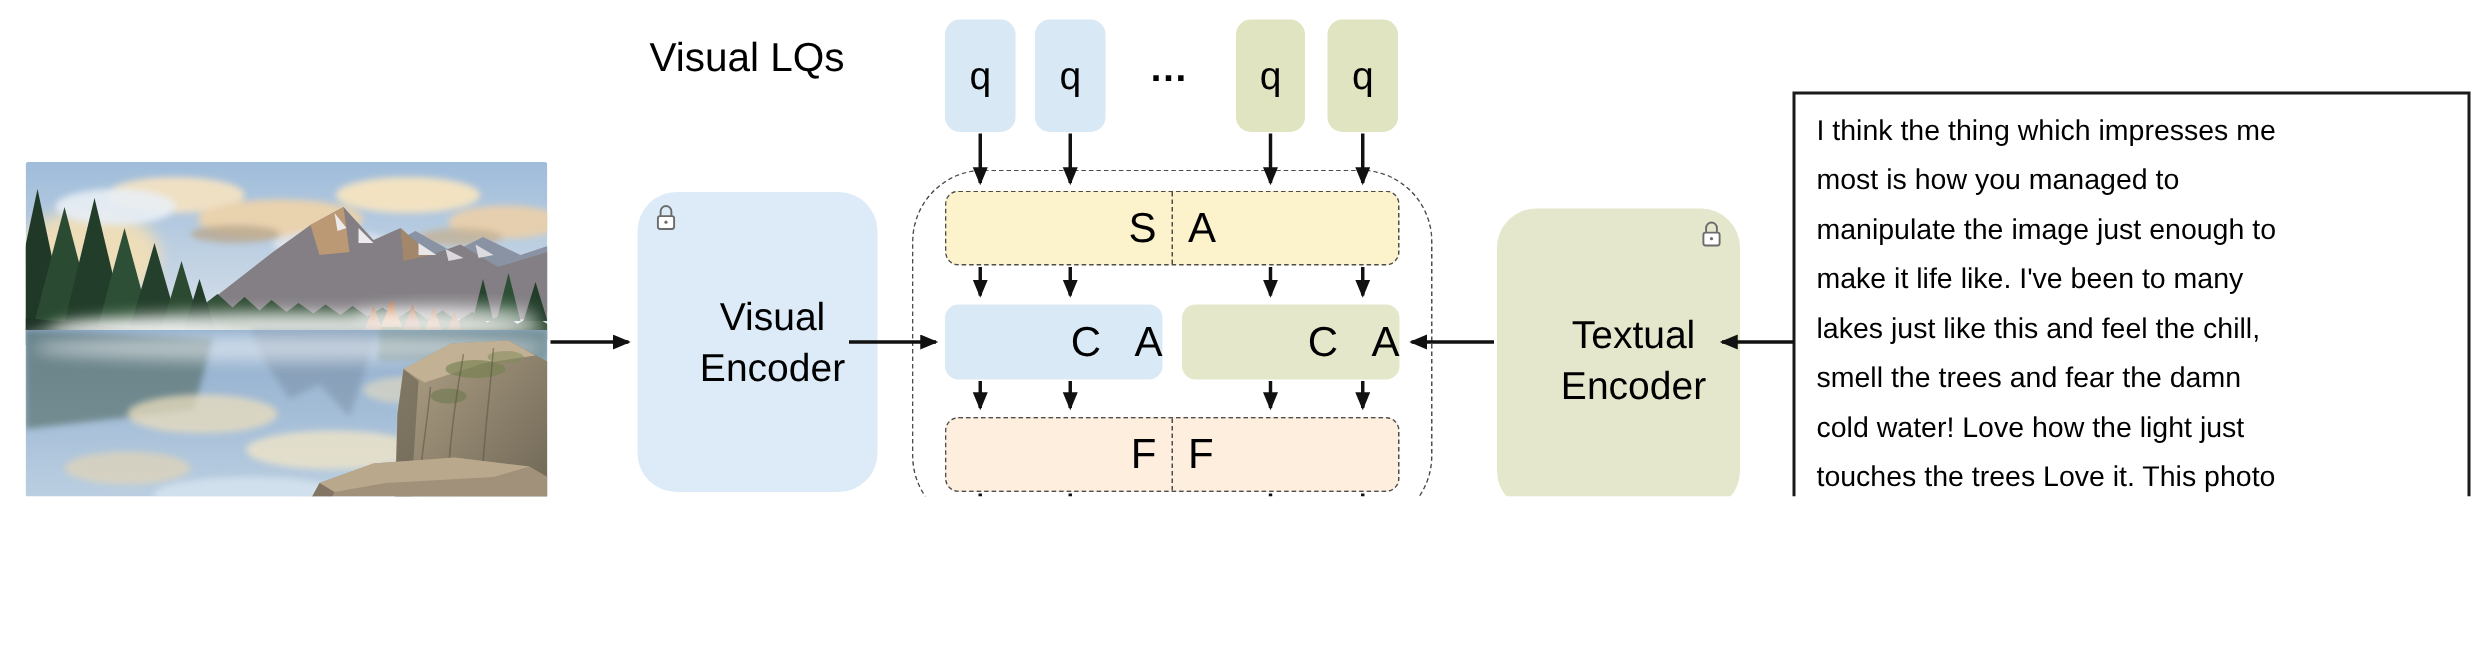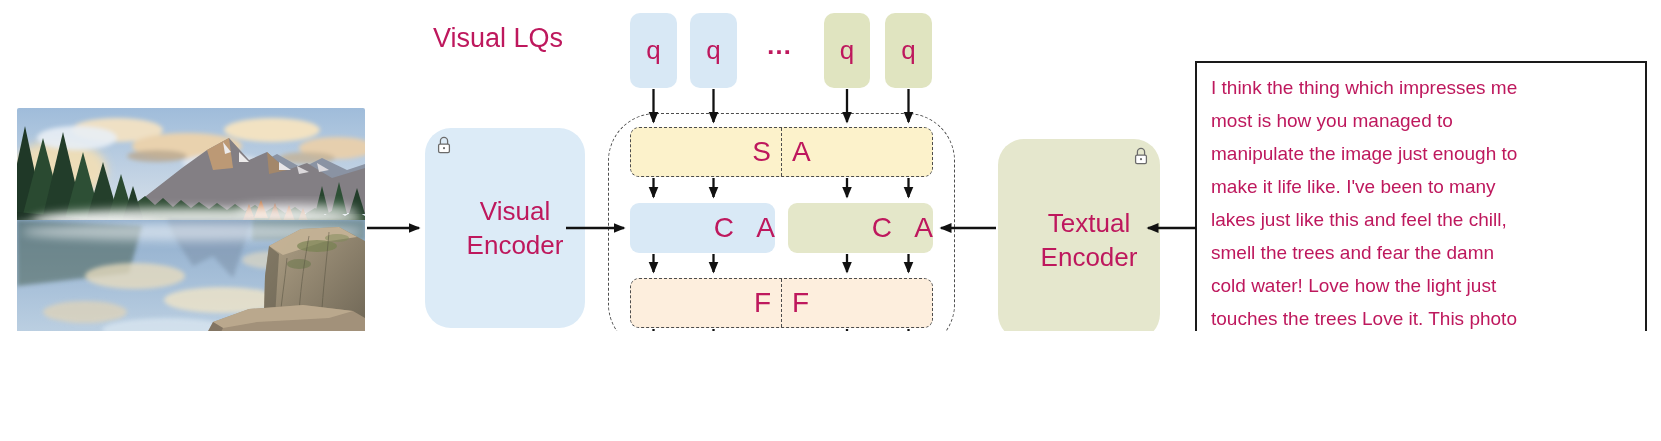--- a/index.html
+++ b/index.html
@@ -1,18 +1,18 @@
 <!DOCTYPE html>
 <html><head>
 <meta charset="utf-8">
 <style>
   html,body{margin:0;padding:0;background:#ffffff;}
   #canvas{
     position:relative;width:1661px;height:331px;background:#ffffff;
-    font-family:"Liberation Sans", sans-serif;color:#be185d;overflow:hidden;
+    font-family:"Liberation Sans", sans-serif;color:#000000;overflow:hidden;
   }
   .abs{position:absolute;}
   
   .lq-label{font-size:27px;white-space:nowrap;}
   
   .q-box{
     top:13px;width:47px;height:75px;border-radius:10px;
     display:flex;align-items:center;justify-content:center;font-size:26px;
   }
   .q-blue{background:#d8e8f5;}

